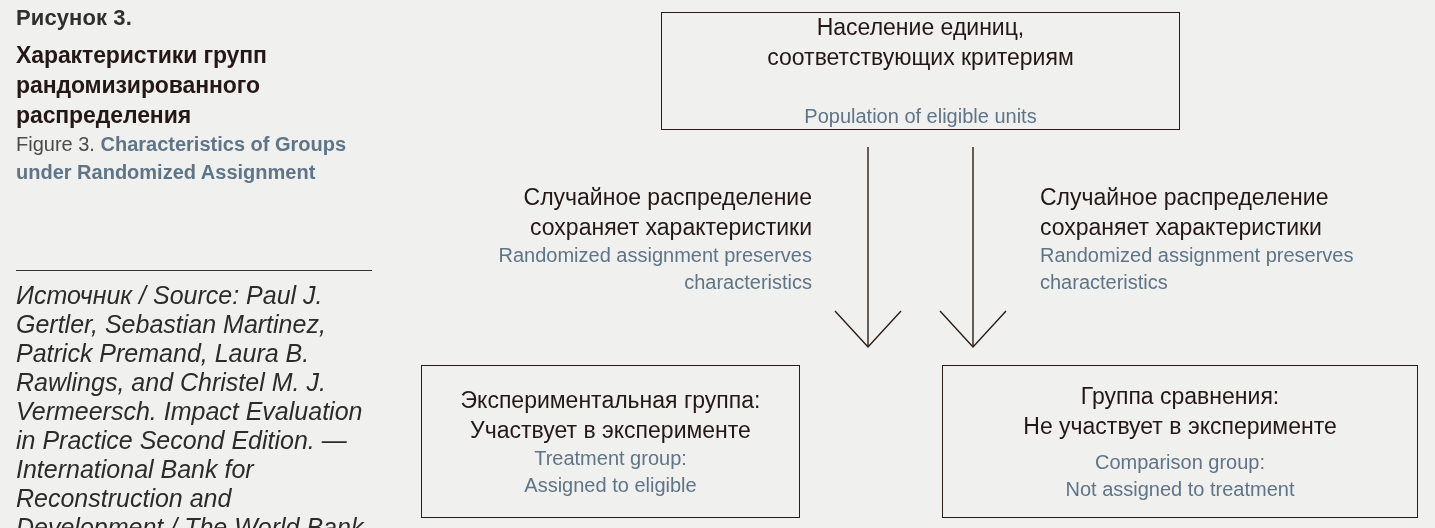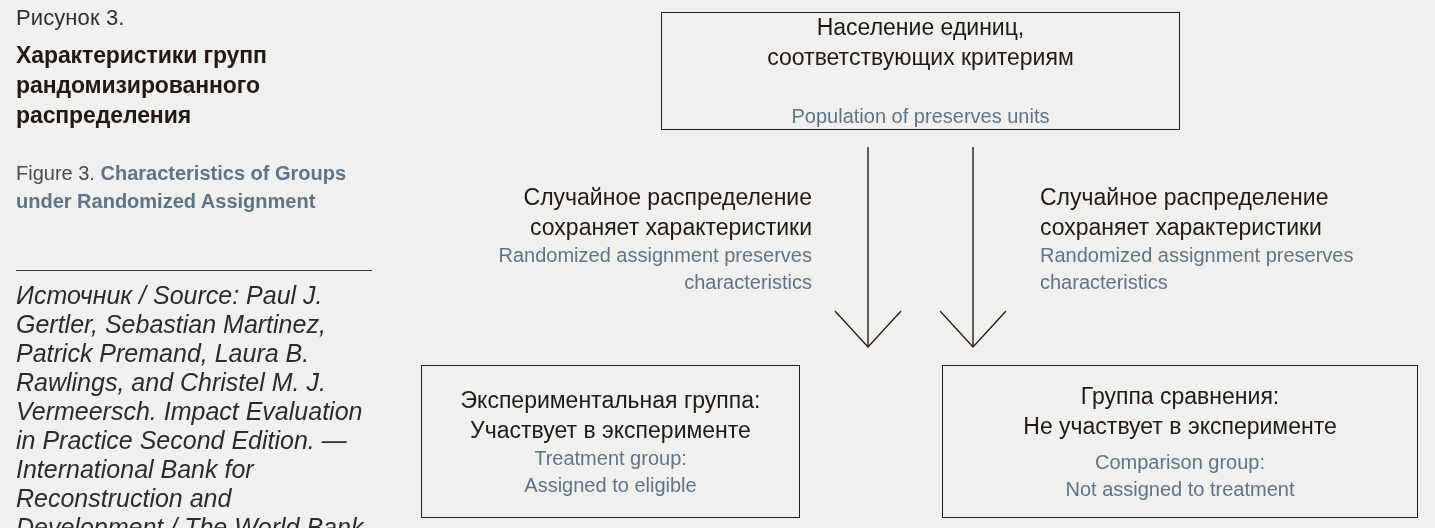--- a/index.html
+++ b/index.html
@@ -26,33 +26,33 @@
   .caption-col {
     position: absolute;
     left: 16px;
     top: 4px;
     width: 362px;
   }
   .fig-num {
     font-size: 22px;
     line-height: 28px;
     color: #2f2f2f;
-    font-weight: 400;
+    font-weight: 700;
     letter-spacing: 0.1px;
   }
   .fig-title-ru {
     font-size: 23px;
     line-height: 30px;
     font-weight: 700;
     color: #231815;
     margin-top: 8px;
     letter-spacing: -0.1px;
   }
   .fig-en {
-    margin-top: 29px;
+    margin-top: 0;
     font-size: 20px;
     line-height: 28px;
     color: #5e7487;
     font-weight: 400;
   }
   .fig-en .en-lead {
     color: #4a4a4a;
     font-weight: 400;
   }
   .fig-en .en-strong {
@@ -173,21 +173,21 @@
     <div class="fig-en"><span class="en-lead">Figure 3. </span><span class="en-strong">Characteristics of Groups under Randomized Assignment</span></div>
   </div>
 
   <div class="rule"></div>
 
   <div class="source">Источник / Source: Paul J. Gertler, Sebastian Martinez, Patrick Premand, Laura B. Rawlings, and Christel M. J. Vermeersch. Impact Evaluation in Practice Second Edition. — International Bank for Reconstruction and Development / The World Bank, 2016</div>
 
   <div class="node" id="node-population">
     <div class="ru">Население единиц,
 соответствующих критериям</div>
-    <div class="en">Population of preserves units</div>
+    <div class="en">Population of eligible units</div>
   </div>
 
   <div class="arrow-label" id="label-left">
     <div class="ru">Случайное распределение
 сохраняет характеристики</div>
     <div class="en">Randomized assignment preserves
 characteristics</div>
   </div>
 
   <div class="arrow-label" id="label-right">

